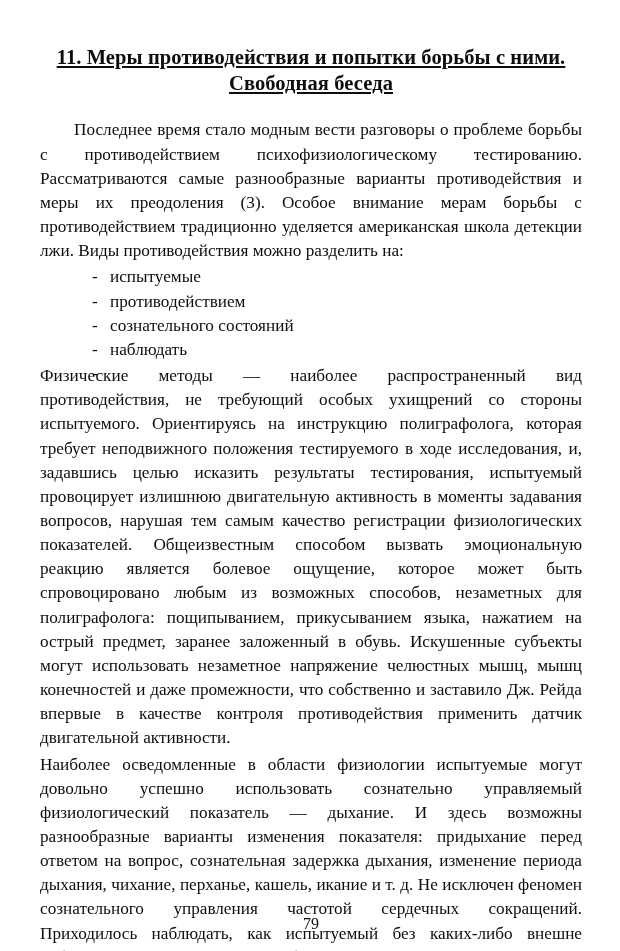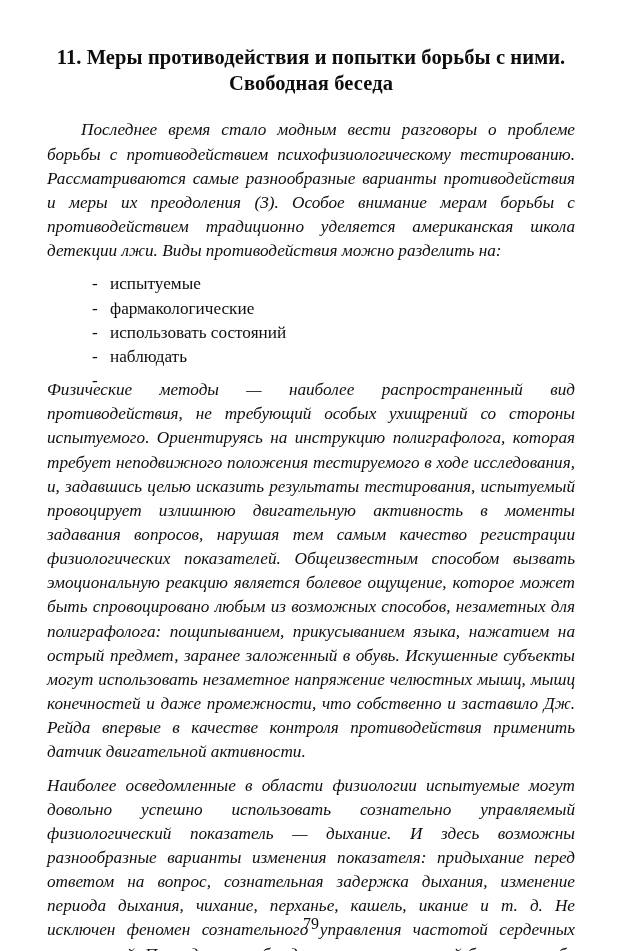--- a/index.html
+++ b/index.html
@@ -23,34 +23,33 @@
     padding: 34px 36px 0 38px;
   }
   .chapter-title {
     text-align: center;
     font-weight: bold;
     font-size: 20.5px;
     line-height: 1.28;
     margin: 10px 0 22px 0;
     letter-spacing: 0.1px;
   }
-  .chapter-title .line1 { display: block; }
-  .chapter-title .line2 { display: block; }
+  .chapter-title .line1 { display: block; text-decoration: underline; }
+  .chapter-title .line2 { display: block; text-decoration: underline; }
 
   .body-text {
     font-size: 17.2px;
     line-height: 1.405;
     text-align: justify;
     text-justify: inter-word;
     hyphens: manual;
   }
   p.para {
-    margin: 9px;
+    margin: 2px;
     text-indent: 34px;
-    font-style: italic;
   }
   p.para.cont {
     text-indent: 0;
   }
   ul.bullet-list {
     list-style: none;
     margin: 2px 0 2px 0;
     padding: 0 0 0 72px;
   }
   ul.bullet-list li {
@@ -82,22 +81,22 @@
     <span class="line1">11. Меры противодействия и попытки борьбы с ними.</span>
     <span class="line2">Свободная беседа</span>
   </h1>
 
   <div class="body-text">
 
     <p class="para">Последнее время стало модным вести разговоры о проблеме борьбы с противодействием психофизиологическому тестированию. Рассматриваются самые разнообразные варианты противодействия и меры их преодоления (3). Особое внимание мерам борьбы с противодействием традиционно уделяется американская школа детекции лжи. Виды противодействия можно разделить на:</p>
 
     <ul class="bullet-list">
       <li><span class="dash">-</span><span>испытуемые</span></li>
-      <li><span class="dash">-</span><span>фармакологические</span></li>
-      <li><span class="dash">-</span><span>использовать состояний</span></li>
+      <li><span class="dash">-</span><span>противодействием</span></li>
+      <li><span class="dash">-</span><span>сознательного состояний</span></li>
       <li><span class="dash">-</span><span>наблюдать</span></li>
       <li><span class="dash">-</span></li>
     </ul>
 
     <p class="para cont">Физические методы — наиболее распространенный вид противодействия, не требующий особых ухищрений со стороны испытуемого. Ориентируясь на инструкцию полиграфолога, которая требует неподвижного положения тестируемого в ходе исследования, и, задавшись целью исказить результаты тестирования, испытуемый провоцирует излишнюю двигательную активность в моменты задавания вопросов, нарушая тем самым качество регистрации физиологических показателей. Общеизвестным способом вызвать эмоциональную реакцию является болевое ощущение, которое может быть спровоцировано любым из возможных способов, незаметных для полиграфолога: пощипыванием, прикусыванием языка, нажатием на острый предмет, заранее заложенный в обувь. Искушенные субъекты могут использовать незаметное напряжение челюстных мышц, мышц конечностей и даже промежности, что собственно и заставило Дж. Рейда впервые в качестве контроля противодействия применить датчик двигательной активности.</p>
 
     <p class="para cont">Наиболее осведомленные в области физиологии испытуемые могут довольно успешно использовать сознательно управляемый физиологический показатель — дыхание. И здесь возможны разнообразные варианты изменения показателя: придыхание перед ответом на вопрос, сознательная задержка дыхания, изменение периода дыхания, чихание, перханье, кашель, икание и т. д. Не исключен феномен сознательного управления частотой сердечных сокращений. Приходилось наблюдать, как испытуемый без каких-либо внешне наблюдаемых усилий по просьбе полиграфолога управлял частотой сокращений сердца по требованиям пилообразного закона, прямоугольного,</p>
 
   </div>
 

